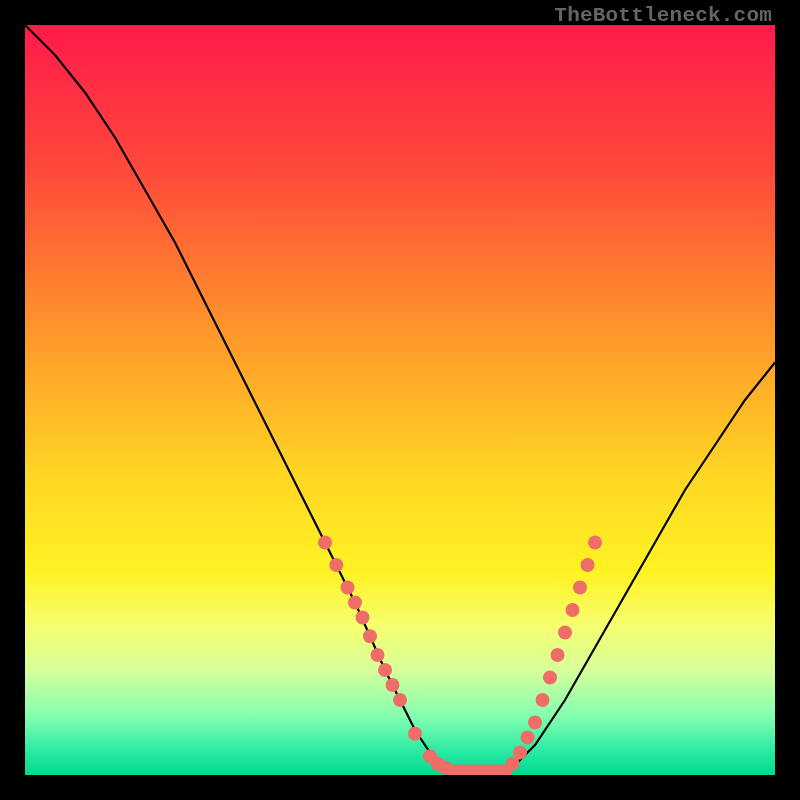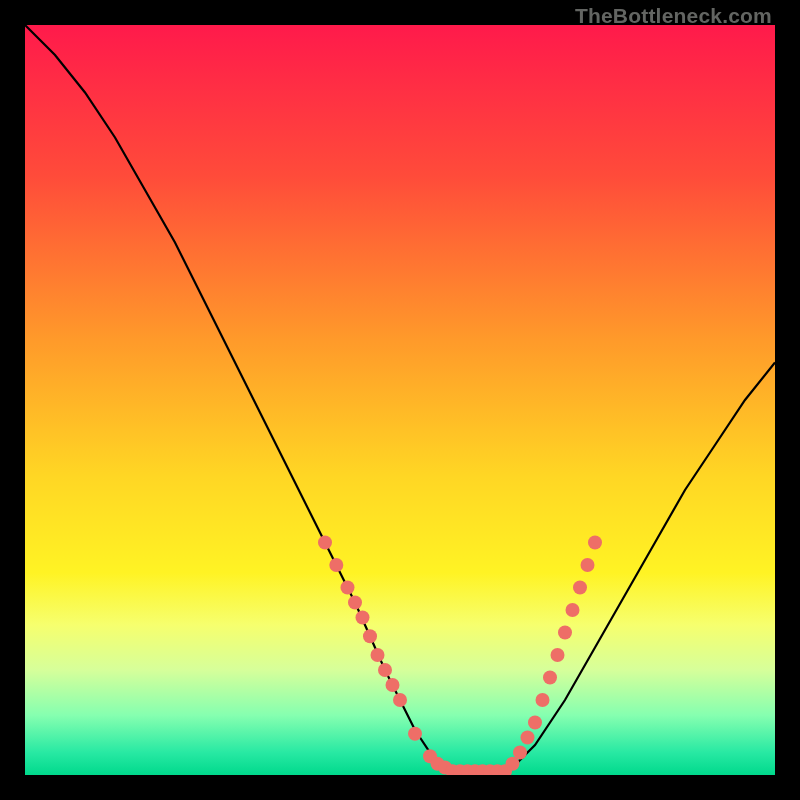--- a/index.html
+++ b/index.html
@@ -9,20 +9,21 @@
     height: 800px;
     background: #000;
     overflow: hidden;
     font-family: Arial, Helvetica, sans-serif;
   }
   .stage {
     position: relative;
     width: 800px;
     height: 800px;
     background: #000;
+    font-family: Liberation Mono, monospace;
   }
   .plot-area {
     position: absolute;
     left: 25px;
     top: 25px;
     width: 750px;
     height: 750px;
     overflow: hidden;
   }
   .gradient-bg {

